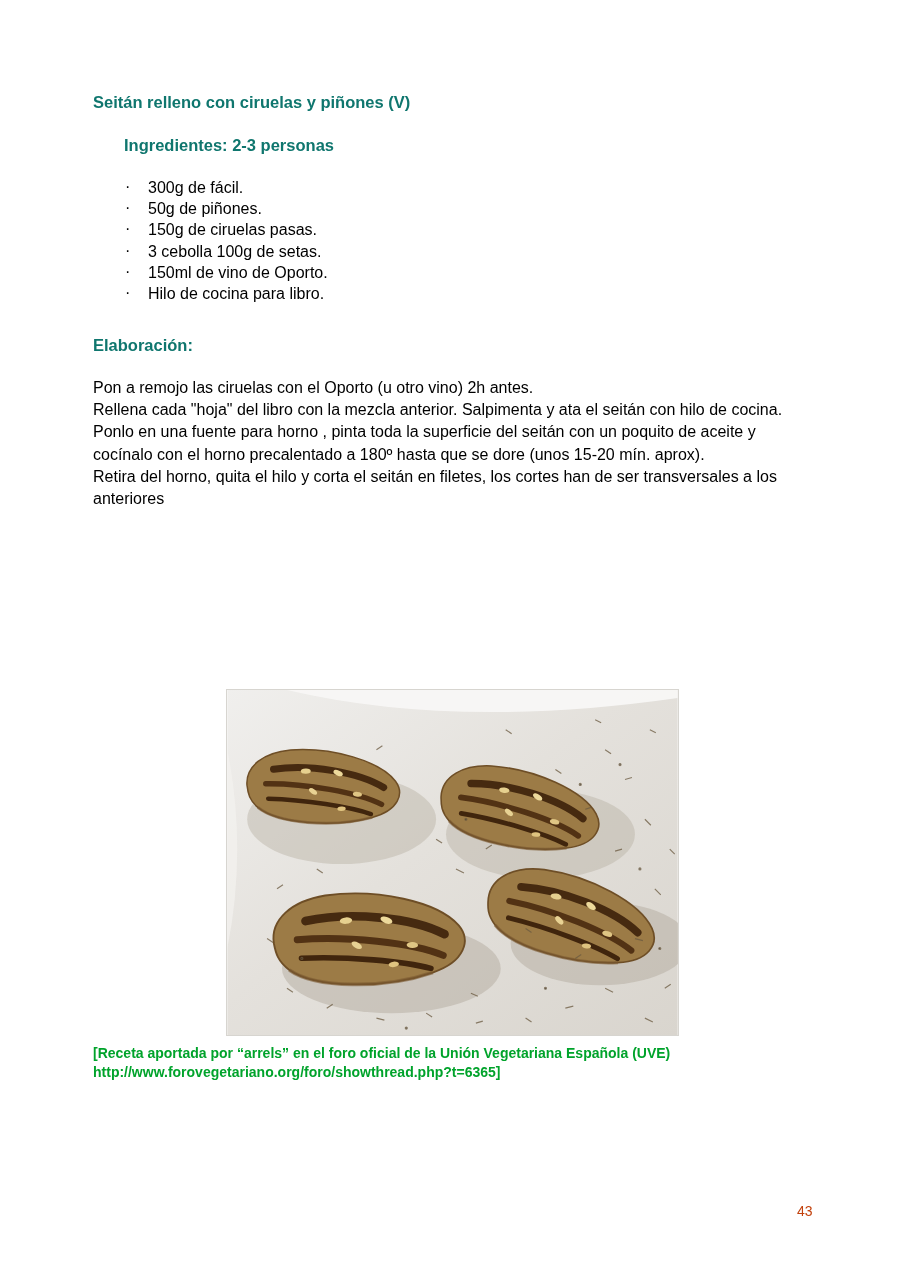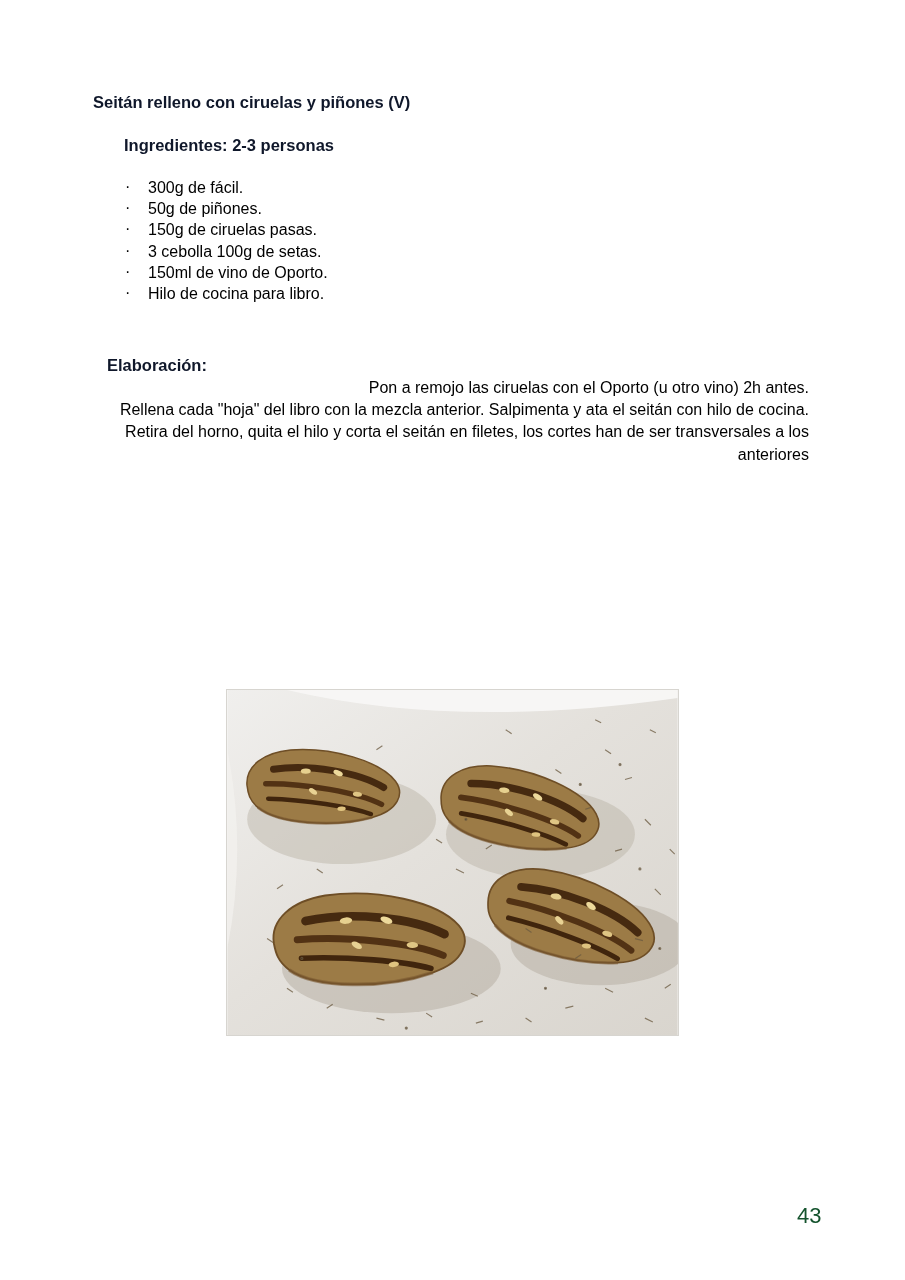--- a/index.html
+++ b/index.html
@@ -9,28 +9,28 @@
     width: 905px;
     height: 1280px;
     background: #ffffff;
     font-family: "Liberation Sans", sans-serif;
     color: #000000;
     overflow: hidden;
   }
   .green-heading {
     position: absolute;
     left: 93px;
-    color: #0f172a;
+    color: #0f766e;
     font-weight: bold;
     font-size: 16.5px;
     white-space: nowrap;
   }
   .title-heading   { top: 93px; }
   .ing-heading     { top: 136px; margin-left: 31px; }
-  .elab-heading    { top: 356px; margin-left: 14px; }
+  .elab-heading    { top: 336px; }
 
   .ingredients {
     position: absolute;
     left: 120px;
     top: 177px;
     margin: 0;
     padding: 0;
     list-style: none;
     font-size: 16px;
     line-height: 21.2px;
@@ -47,21 +47,21 @@
   }
 
   .elaboration {
     position: absolute;
     left: 93px;
     top: 377px;
     width: 716px;
     font-size: 16px;
     line-height: 22.2px;
   }
-  .elaboration p { margin: 0; text-align: right; }
+  .elaboration p { margin: 0; }
 
   .photo-frame {
     position: absolute;
     left: 226px;
     top: 689px;
     width: 453px;
     height: 347px;
     border: 1px solid #d7d5d0;
     overflow: hidden;
   }
@@ -76,22 +76,22 @@
     font-weight: bold;
     font-size: 14px;
     line-height: 19px;
   }
   .attribution div { white-space: nowrap; }
 
   .page-number {
     position: absolute;
     left: 797px;
     top: 1203px;
-    font-size: 22px;
-    color: #14532d;
+    font-size: 14px;
+    color: #c2410c;
   }
 </style>
 </head>
 <body>
 
 <div class="page">
 
   <div class="green-heading title-heading">Seitán relleno con ciruelas y piñones (V)</div>
 
   <div class="green-heading ing-heading">Ingredientes: 2-3 personas</div>
@@ -103,20 +103,21 @@
     <li><span class="bullet-dot">·</span><span>3 cebolla 100g de setas.</span></li>
     <li><span class="bullet-dot">·</span><span>150ml de vino de Oporto.</span></li>
     <li><span class="bullet-dot">·</span><span>Hilo de cocina para libro.</span></li>
   </ul>
 
   <div class="green-heading elab-heading">Elaboración:</div>
 
   <div class="elaboration">
     <p>Pon a remojo las ciruelas con el Oporto (u otro vino) 2h antes.</p>
     <p>Rellena cada "hoja" del libro con la mezcla anterior. Salpimenta y ata el seitán con hilo de cocina.</p>
+    <p>Ponlo en una fuente para horno , pinta toda la superficie del seitán con un poquito de aceite y cocínalo con el horno precalentado a 180º hasta que se dore (unos 15-20 mín. aprox).</p>
     <p>Retira del horno, quita el hilo y corta el seitán en filetes, los cortes han de ser transversales a los anteriores</p>
   </div>
 
   <div class="photo-frame">
     <svg viewBox="0 0 453 347" xmlns="http://www.w3.org/2000/svg">
       <defs>
         <linearGradient id="plateBg" x1="0" y1="0" x2="1" y2="1">
           <stop offset="0" stop-color="#f0efed"></stop>
           <stop offset="0.45" stop-color="#e4e1dc"></stop>
           <stop offset="1" stop-color="#d9d5ce"></stop>
@@ -159,16 +160,20 @@
           <circle cx="320" cy="300" r="1"></circle>
         <circle cx="180" cy="340" r="1"></circle>
           <circle cx="75" cy="270" r="1"></circle>
           <circle cx="240" cy="130" r="1"></circle>
         <circle cx="435" cy="260" r="1"></circle>
           <circle cx="355" cy="95" r="1"></circle>
       </g>
     </svg>
   </div>
 
+  <div class="attribution">
+    <div>[Receta aportada por “arrels” en el foro oficial de la Unión Vegetariana Española (UVE)</div>
+    <div>http://www.forovegetariano.org/foro/showthread.php?t=6365]</div>
+  </div>
 
   <div class="page-number">43</div>
 
 </div>
 
 </body></html>

